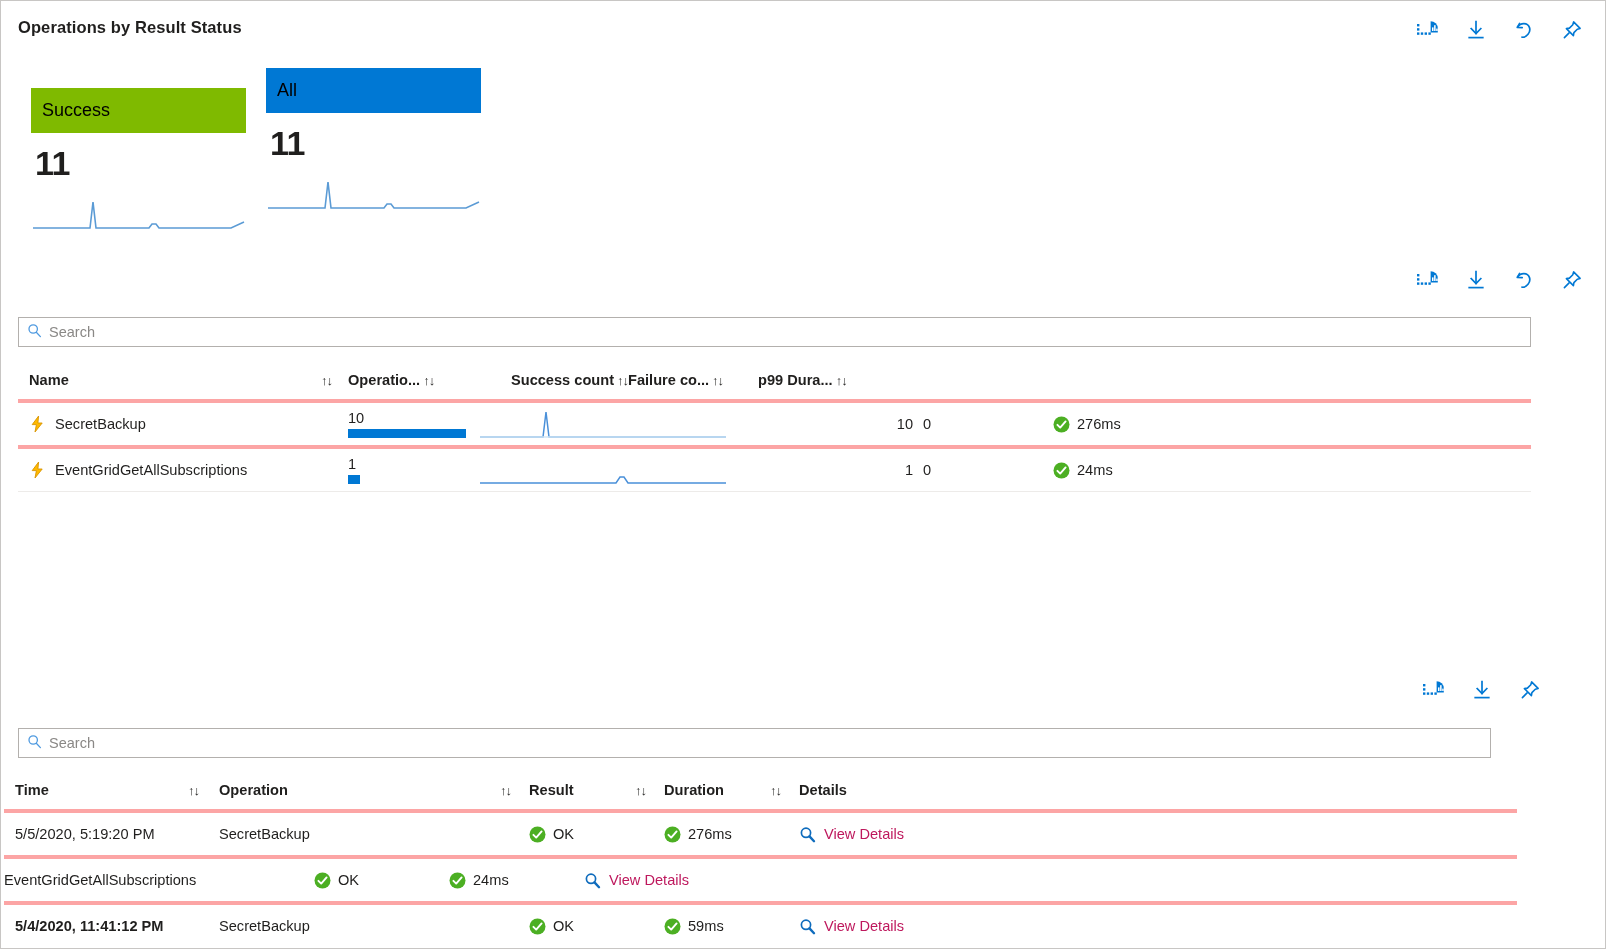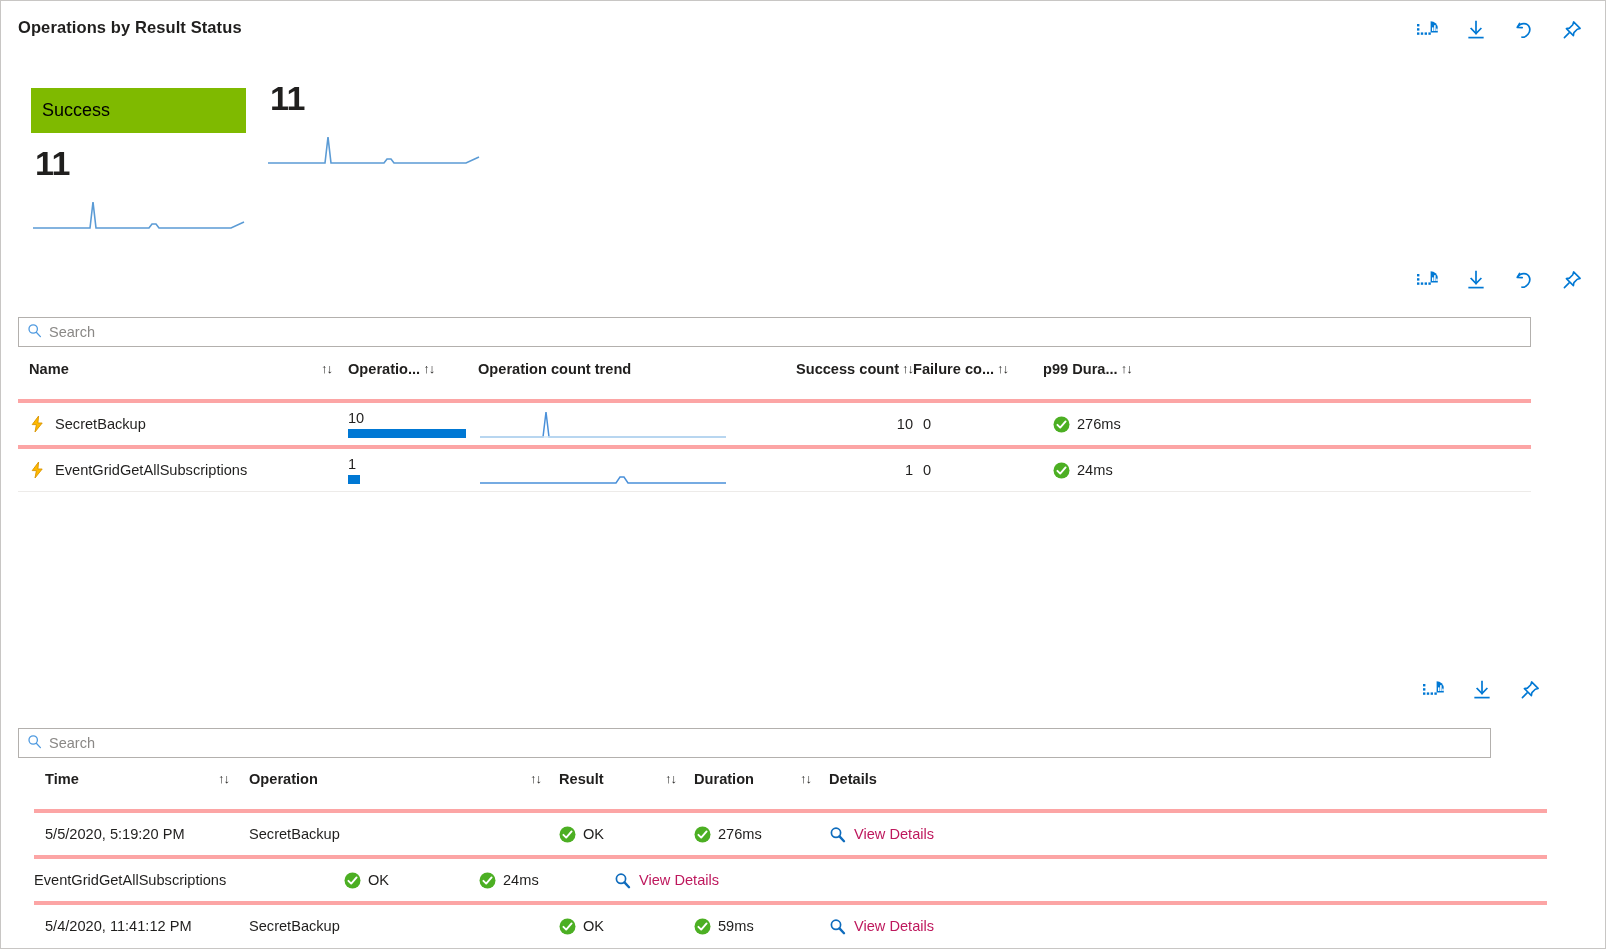--- a/index.html
+++ b/index.html
@@ -118,20 +118,21 @@
     box-sizing: border-box;
   }
   .grid-head {
     height: 38px;
     font-size: 14.6px;
     font-weight: 600;
     color: #201f1e;
   }
   .grid-head .cell {
     display: flex;
+    align-items: center;
     height: 100%;
     white-space: nowrap;
   }
   .data-row {
     height: 46px;
     border-top: 4px solid #fca5a5;
     font-size: 14.6px;
     color: #201f1e;
   }
   .data-row .cell {
@@ -224,20 +225,21 @@
 
     <div class="tile">
       <div class="tile-head" style="background:#7fba00;margin-top:20px;">Success</div>
       <div class="tile-value">11</div>
       <svg class="tile-spark" viewBox="0 0 215 40" preserveAspectRatio="none">
         <polyline points="2,34 55,34 59,34 62,8 65,34 70,34 118,34 121,30 125,30 128,34 200,34 213,28" fill="none" stroke="#5b9bd5" stroke-width="1.6"></polyline>
       </svg>
     </div>
 
     <div class="tile">
+      <div class="tile-head" style="background:#0078d4;">All</div>
       <div class="tile-value">11</div>
       <svg class="tile-spark" viewBox="0 0 215 40" preserveAspectRatio="none">
         <polyline points="2,34 55,34 59,34 62,8 65,34 70,34 118,34 121,30 125,30 128,34 200,34 213,28" fill="none" stroke="#5b9bd5" stroke-width="1.6"></polyline>
       </svg>
     </div>
 
   </div>
 
   <div class="toolbar" style="right:20px; top:266px;">
     <div class="tb-icon">
@@ -297,23 +299,20 @@
 
     <div class="grid-row grid-head">
       <div class="cell" style="width:330px; padding-left:11px; box-sizing:border-box;">
         <span>Name</span>
         <span class="sort-ico" style="margin-left:auto; margin-right:16px;">↑↓</span>
       </div>
       <div class="cell" style="width:130px;">
         <span>Operatio...</span>
         <span class="sort-ico">↑↓</span>
       </div>
-      <div class="cell" style="width:285px;">
-        <span>Operation count trend</span>
-      </div>
       <div class="cell" style="width:150px; justify-content:flex-end;">
         <span>Success count</span>
         <span class="sort-ico">↑↓</span>
       </div>
       <div class="cell" style="width:130px;">
         <span>Failure co...</span>
         <span class="sort-ico">↑↓</span>
       </div>
       <div class="cell" style="width:180px;">
         <span>p99 Dura...</span>
@@ -432,21 +431,21 @@
   <div class="search-box" style="left:17px; top:727px; width:1473px;">
     <span>
       <svg width="15" height="15" viewBox="0 0 15 15">
         <circle cx="6.2" cy="6.0" r="4.2" fill="none" stroke="#4f9ae0" stroke-width="1.3"></circle>
         <line x1="9.3" y1="9.2" x2="13.4" y2="13.6" stroke="#4f9ae0" stroke-width="1.3" stroke-linecap="round"></line>
       </svg>
     </span>
     <input type="text" placeholder="Search" style="">
   </div>
 
-  <div class="grid" style="left:33px; top:770px; width:1513px;">
+  <div class="grid" style="left:3px; top:770px; width:1513px;">
 
     <div class="grid-row grid-head">
       <div class="cell" style="width:215px; padding-left:11px; box-sizing:border-box;">
         <span>Time</span>
         <span class="sort-ico" style="margin-left:auto; margin-right:20px;">↑↓</span>
       </div>
       <div class="cell" style="width:310px;">
         <span>Operation</span>
         <span class="sort-ico" style="margin-left:auto; margin-right:18px;">↑↓</span>
       </div>
@@ -520,21 +519,21 @@
           <svg width="17" height="17" viewBox="0 0 17 17">
             <circle cx="7" cy="6.8" r="4.6" fill="none" stroke="#0f6cbd" stroke-width="1.7"></circle>
             <line x1="10.5" y1="10.4" x2="15" y2="15.2" stroke="#0f6cbd" stroke-width="2.4" stroke-linecap="round"></line>
           </svg>
         </span>
         <span class="link">View Details</span>
       </div>
     </div>
 
     <div class="grid-row data-row">
-      <div class="cell" style="width:215px; padding-left:11px; box-sizing:border-box;">5/4/2020, 11:41:12 PM</div>
+      <div class="cell" style="width:215px; padding-left:11px; box-sizing:border-box;font-weight:bold;">5/4/2020, 11:41:12 PM</div>
       <div class="cell" style="width:310px;">SecretBackup</div>
       <div class="cell" style="width:135px;">
         <span class="chk">
           <svg width="17" height="17" viewBox="0 0 17 17">
             <circle cx="8.5" cy="8.5" r="8" fill="#4caf23"></circle>
             <polyline points="4.4,8.8 7.2,11.6 12.6,5.4" fill="none" stroke="#ffffff" stroke-width="1.9" stroke-linecap="round" stroke-linejoin="round"></polyline>
           </svg>
         </span>
         <span>OK</span>
       </div>

